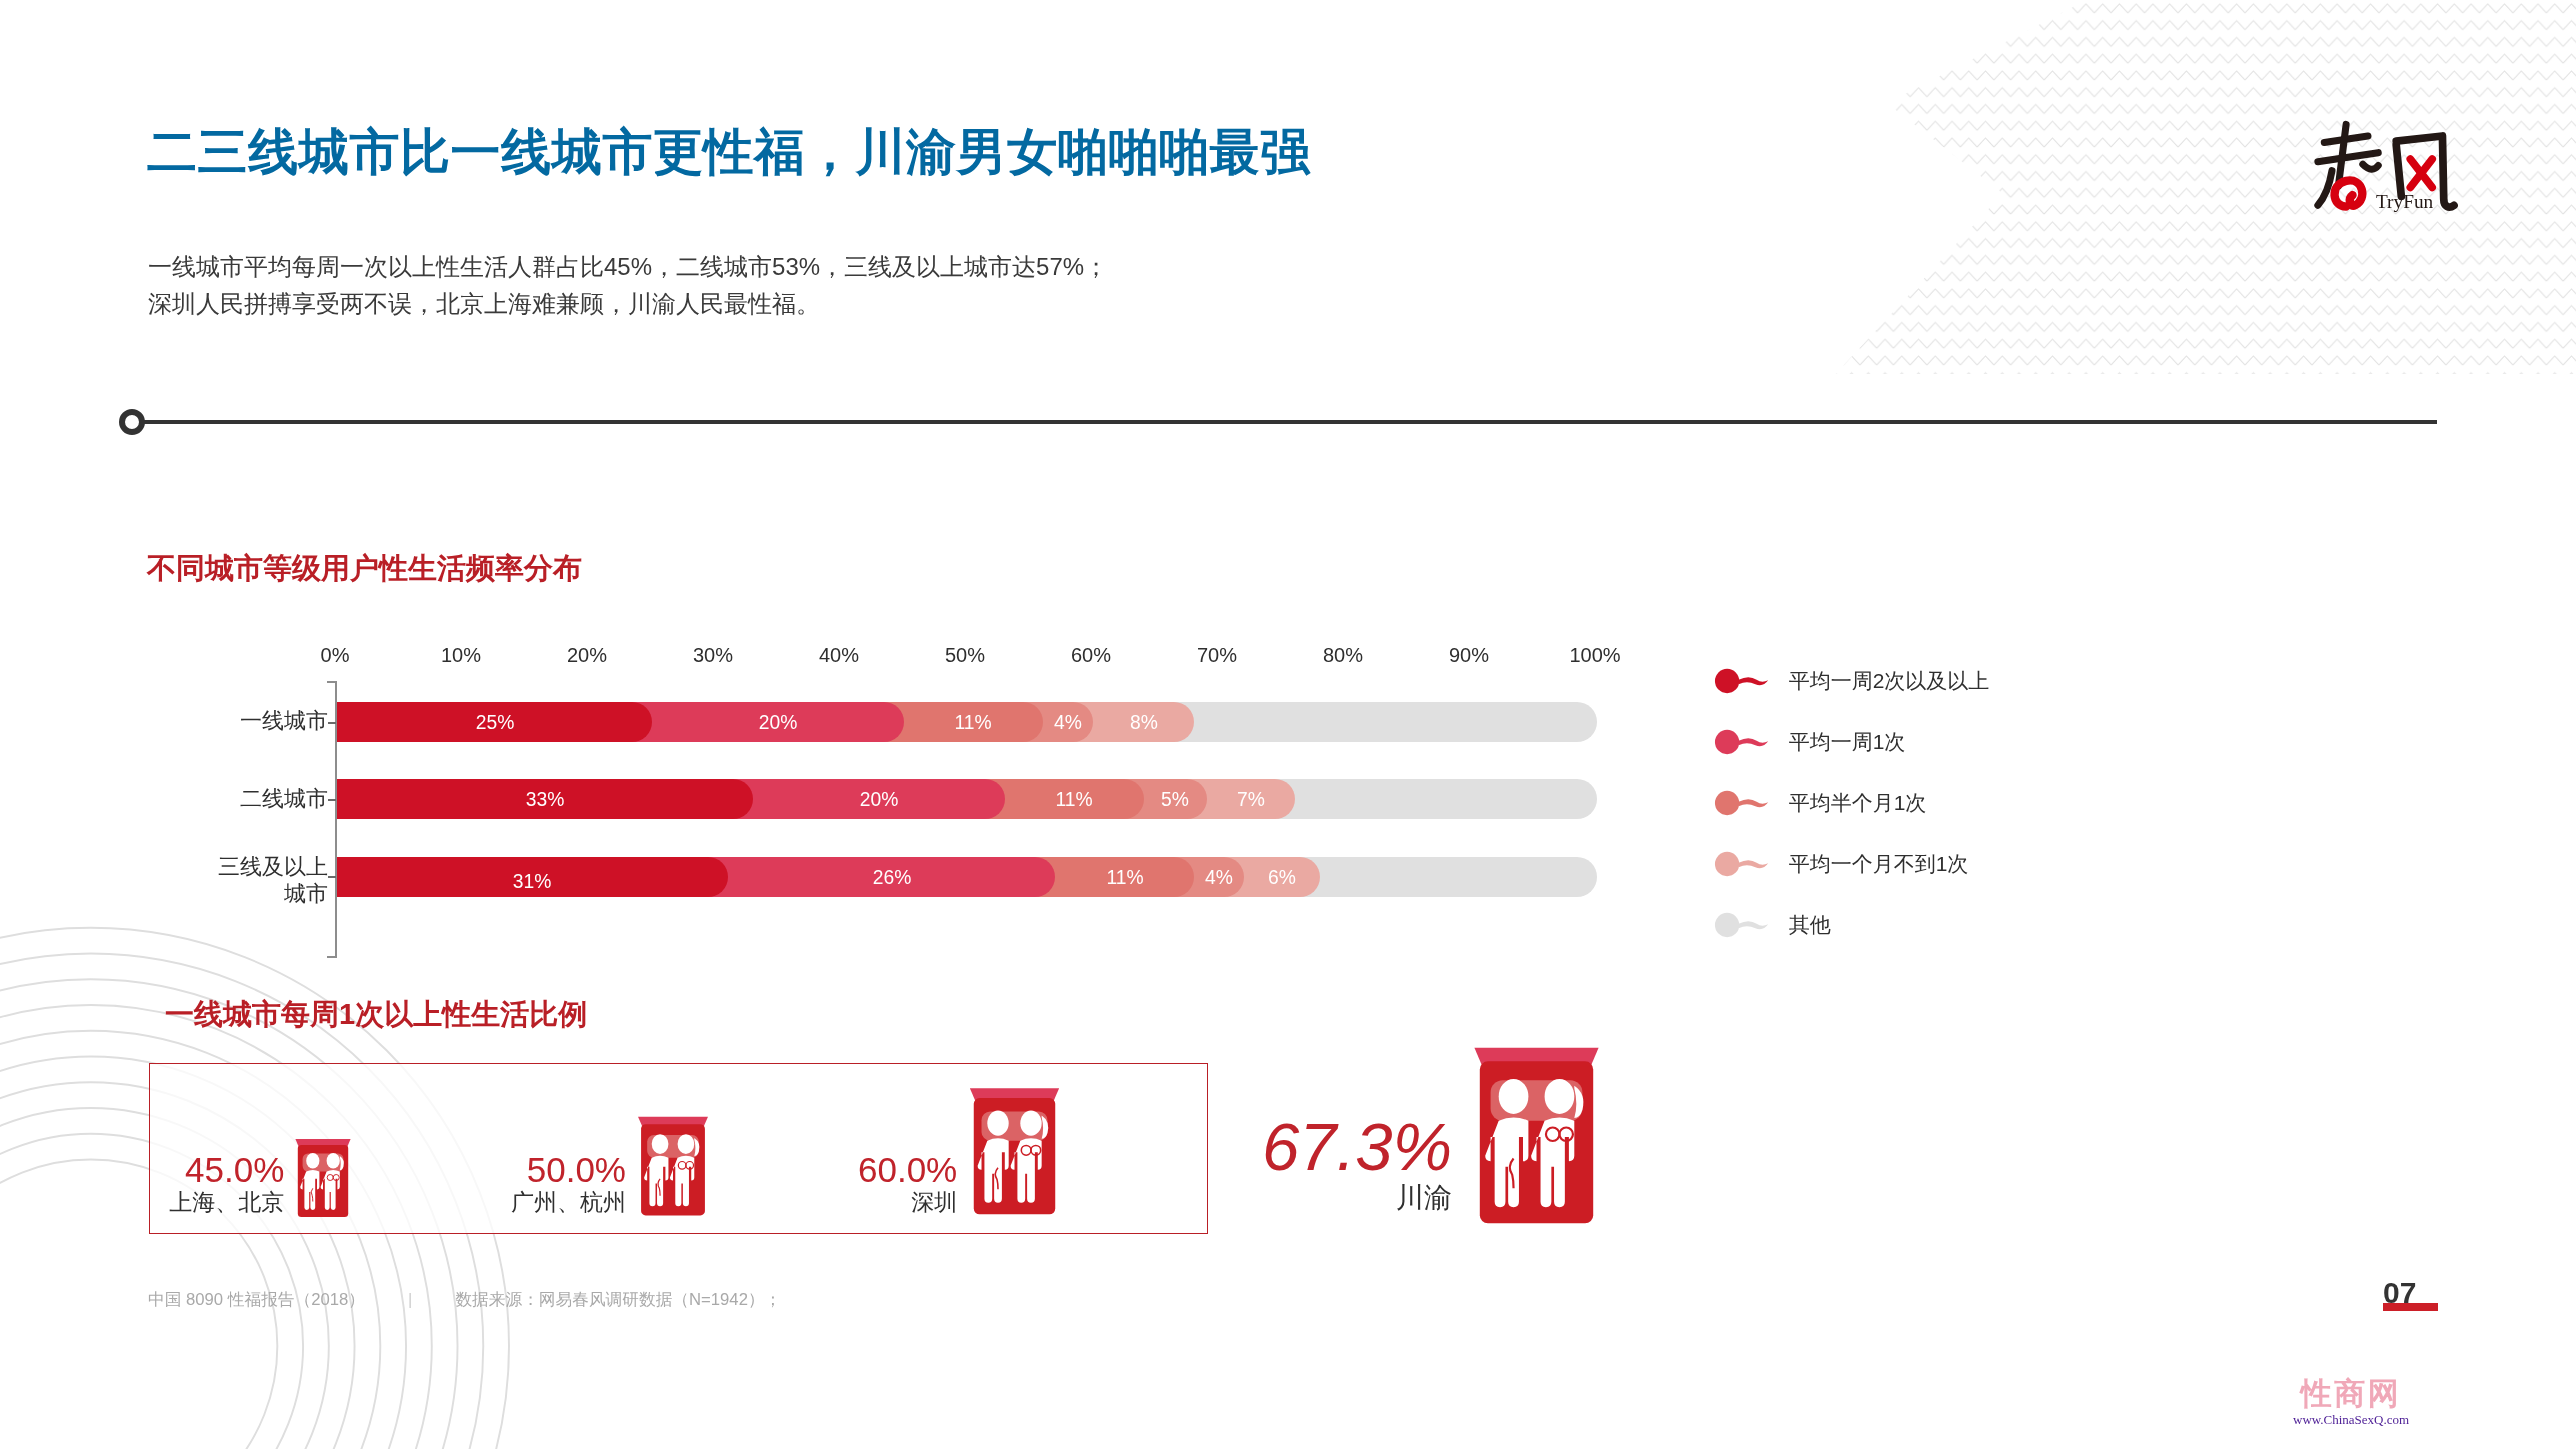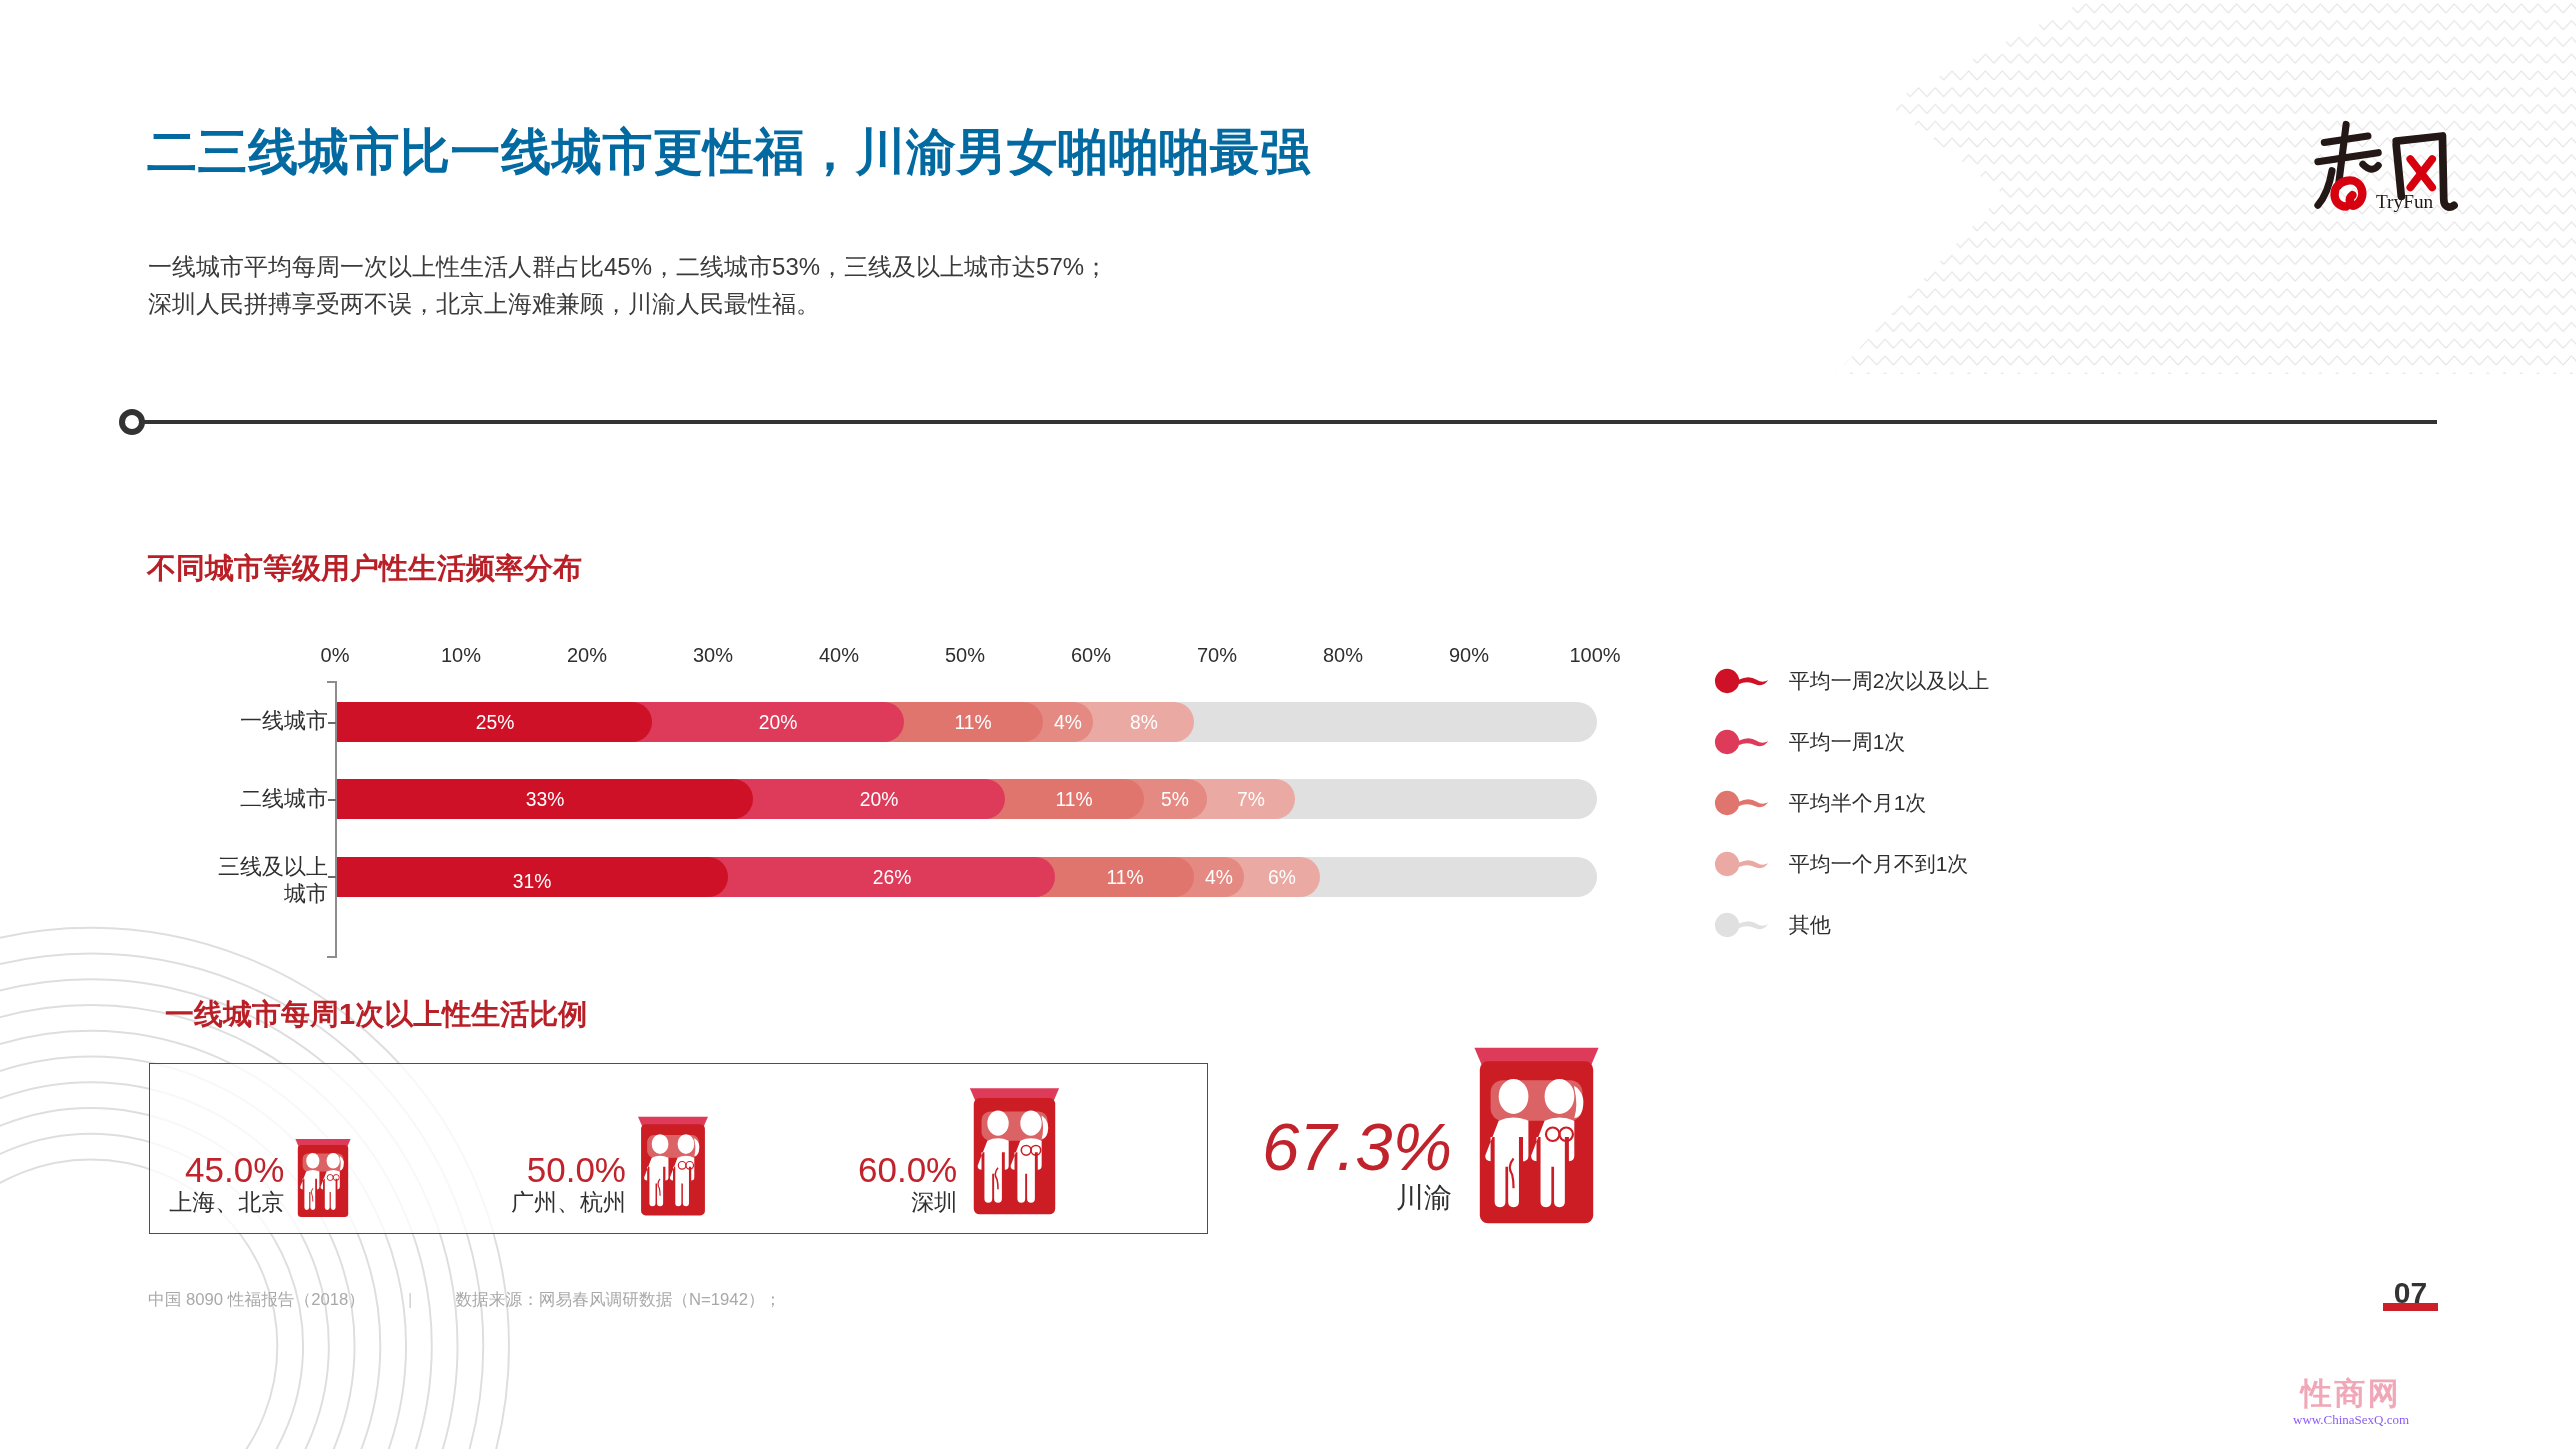--- a/index.html
+++ b/index.html
@@ -253,21 +253,21 @@
     align-items: center;
     font-size: 16.7px;
     color: #a9a9a9;
     white-space: nowrap;
   }
   .footer-sep { margin: 0 43px; color: #cfcfcf; }
 
   .page-num-wrap {
     position: absolute;
     left: 2383px; top: 1278px;
-    text-align: center;
+    text-align: left;
   }
   .page-num {
     font-size: 30px;
     font-weight: 700;
     color: #333333;
     line-height: 1;
   }
   .page-num-bar {
     width: 55px; height: 7.7px;
     background: #cc1f28;
@@ -281,21 +281,21 @@
   }
   .wm-cn {
     font-size: 31px;
     font-weight: 700;
     color: #f0a8b8;
     letter-spacing: 2.6px;
     line-height: 1;
   }
   .wm-url {
     font-size: 13px;
-    color: #8b5cf6;
+    color: #4c1d95;
     font-family: "Liberation Serif", serif;
     margin-top: 2.6px;
   }
 
   
   .logo {
     position: absolute;
     left: 2306px; top: 109px;
     width: 174px; height: 122px;
   }

